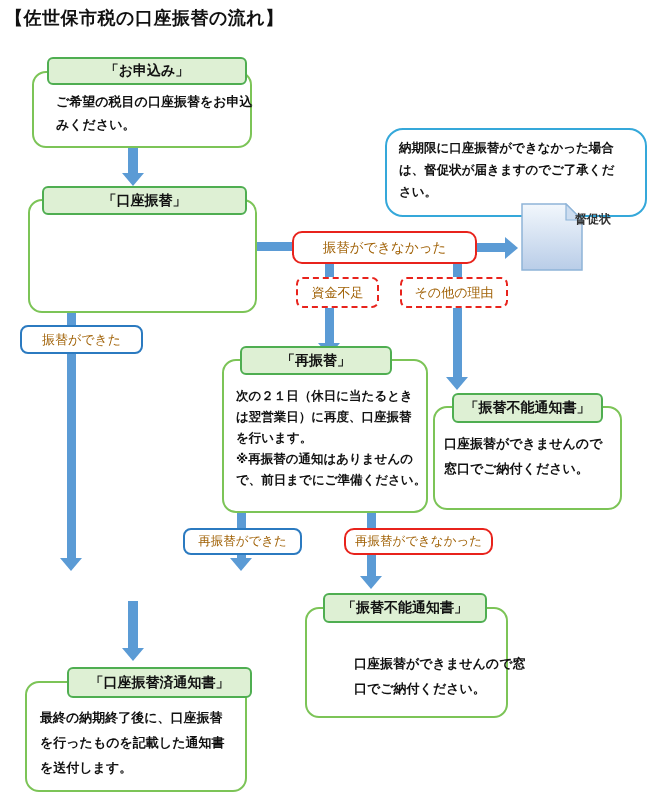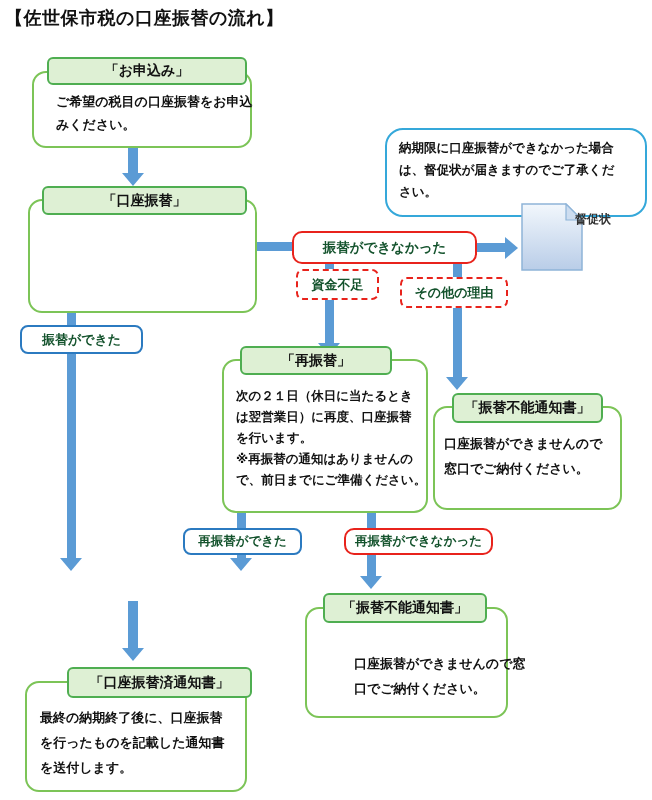--- a/index.html
+++ b/index.html
@@ -22,21 +22,21 @@
     border-radius:6px; display:flex; align-items:center; justify-content:center;
     font-weight:bold; font-size:14px; z-index:3; color:#111;
   }
   .body-text {
     position:absolute; white-space:pre; font-weight:bold; z-index:4;
     font-size:13px; line-height:25px; color:#111;
   }
   
   .cond {
     position:absolute; background:#fff; display:flex; align-items:center;
-    justify-content:center; font-weight:bold; font-size:13px; z-index:2; color:#14532d;
+    justify-content:center; font-weight:normal; font-size:13px; z-index:2; color:#a16207;
   }
   .cond-blue { border:2.5px solid #2b7ac0; border-radius:8px; }
   .cond-red { border:2.5px solid #e8231c; border-radius:10px; }
   .cond-red-dashed { border:2px dashed #e8231c; border-radius:7px; }
   .cond-green { border:2.5px solid #7cc457; border-radius:8px; }
   
   .vbar, .hbar { position:absolute; background:#5b9bd5; z-index:1; }
   .tri { position:absolute; width:0; height:0; z-index:1; }
   .tri-down { border-left:11px solid transparent; border-right:11px solid transparent; border-top:13px solid #5b9bd5; }
   .tri-right { border-top:11px solid transparent; border-bottom:11px solid transparent; border-left:13px solid #5b9bd5; }
@@ -126,21 +126,21 @@
           <stop offset="1" stop-color="#b9cde8"></stop>
         </linearGradient>
       </defs>
       <path d="M1,1 H45 L61,17 V67 H1 Z" fill="url(#docg)" stroke="#8eb4d8" stroke-width="1.5"></path>
       <path d="M45,1 V17 H61 Z" fill="#cdddf0" stroke="#8eb4d8" stroke-width="1.2"></path>
     </svg>
   </div>
   <div class="doc-label">督促状</div>
 
   <div class="cond cond-red" style="left:292px; top:231px; width:185px; height:33px; font-size:13.5px;">振替ができなかった</div>
-  <div class="cond cond-red-dashed" style="left:296px; top:269px; width:83px; height:31px;text-align:center;">資金不足</div>
+  <div class="cond cond-red-dashed" style="left:296px; top:277px; width:83px; height:31px;text-align:center;">資金不足</div>
   <div class="cond cond-red-dashed" style="left:400px; top:277px; width:108px; height:31px;">その他の理由</div>
   <div class="cond cond-blue" style="left:20px; top:325px; width:123px; height:29px;">振替ができた</div>
   <div class="cond cond-blue" style="left:183px; top:528px; width:119px; height:27px; font-size:12.5px;">再振替ができた</div>
   <div class="cond cond-red" style="left:308px; top:528px; width:149px; height:27px; font-size:12.5px;margin-left:36px;">再振替ができなかった</div>
 
   <div class="compound-outer" style="left:222px; top:359px; width:206px; height:154px;"></div>
   <div class="compound-label" style="left:240px; top:346px; width:152px; height:29px;">「再振替」</div>
   <div class="body-text" style="left:236px; top:385px; font-size:12.5px; line-height:21px;">次の２１日（休日に当たるとき
 は翌営業日）に再度、口座振替
 を行います。

